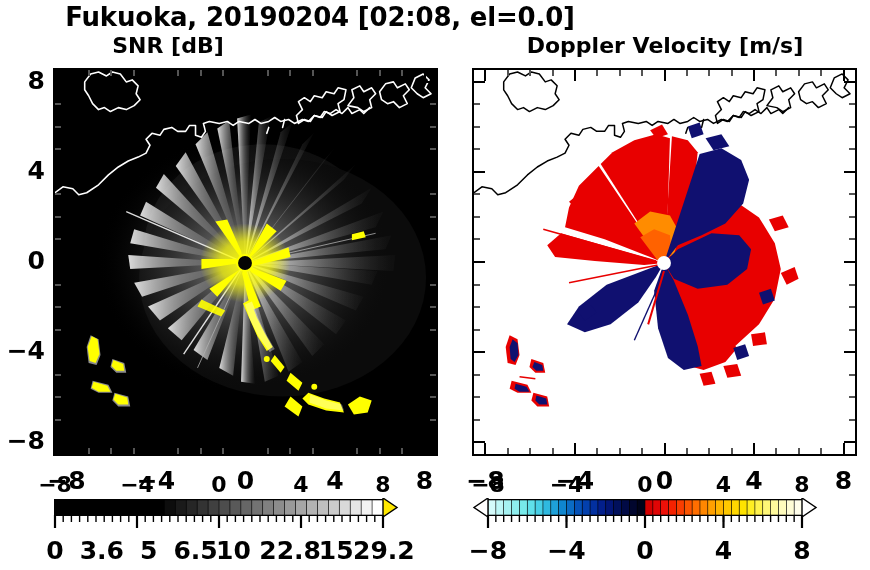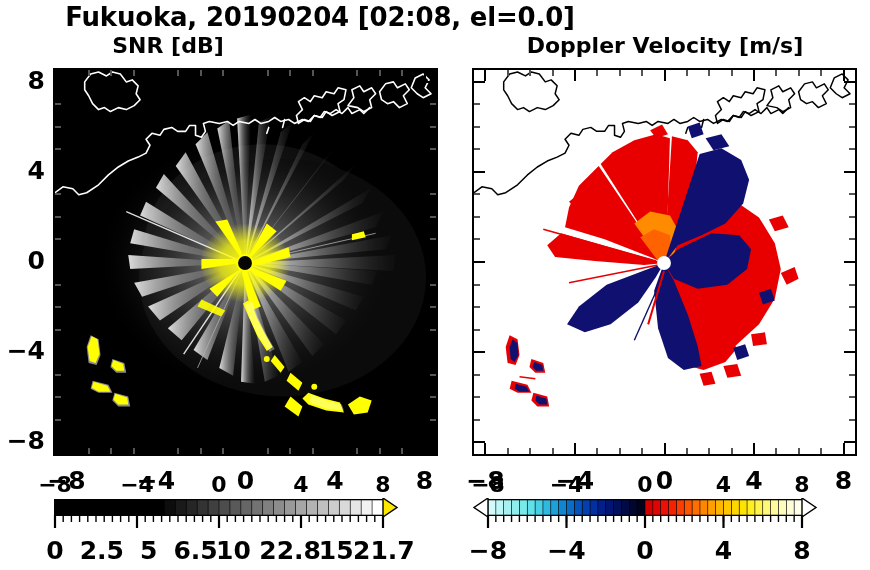--- a/index.html
+++ b/index.html
@@ -657,27 +657,27 @@
     </svg>
 </div>
 
 <div class="abs" id="cbar-labels" style="left:0;top:0;width:870px;height:570px;pointer-events:none;">
     <div class="cb-label" style="left: 25px; top: 472px; width: 60px;">−8</div>
     <div class="cb-label" style="left: 107px; top: 472px; width: 60px;">−4</div>
     <div class="cb-label" style="left: 189px; top: 472px; width: 60px;">0</div>
     <div class="cb-label" style="left: 271px; top: 472px; width: 60px;">4</div>
     <div class="cb-label" style="left: 353px; top: 472px; width: 60px;">8</div>
     <div class="cb-label-bottom" style="left: 25px; top: 536px; width: 60px; text-align: center;">0</div>
-    <div class="cb-label-bottom" style="left: 71.8571px; top: 536px; width: 60px; text-align: center;">2.5</div>
+    <div class="cb-label-bottom" style="left: 71.8571px; top: 536px; width: 60px; text-align: center;">3.6</div>
     <div class="cb-label-bottom" style="left: 118.714px; top: 536px; width: 60px; text-align: center;">5</div>
     <div class="cb-label-bottom" style="left: 165.571px; top: 536px; width: 60px; text-align: center;">6.5</div>
     <div class="cb-label-bottom" style="left: 216px; top: 536px; width: 60px; text-align: left;">10</div>
     <div class="cb-label-bottom" style="left: 259.286px; top: 536px; width: 60px; text-align: center;">22.8</div>
     <div class="cb-label-bottom" style="left: 306.143px; top: 536px; width: 60px; text-align: center;">15</div>
-    <div class="cb-label-bottom" style="left: 353px; top: 536px; width: 60px; text-align: center;">21.7</div>
+    <div class="cb-label-bottom" style="left: 353px; top: 536px; width: 60px; text-align: center;">29.2</div>
     <div class="cb-label" style="left: 458px; top: 472px; width: 60px;">−8</div>
     <div class="cb-label" style="left: 536.5px; top: 472px; width: 60px;">−4</div>
     <div class="cb-label" style="left: 615px; top: 472px; width: 60px;">0</div>
     <div class="cb-label" style="left: 693.5px; top: 472px; width: 60px;">4</div>
     <div class="cb-label" style="left: 772px; top: 472px; width: 60px;">8</div>
     <div class="cb-label-bottom" style="left: 458px; top: 536px; width: 60px; text-align: center;">−8</div>
     <div class="cb-label-bottom" style="left: 536.5px; top: 536px; width: 60px; text-align: center;">−4</div>
     <div class="cb-label-bottom" style="left: 615px; top: 536px; width: 60px; text-align: center;">0</div>
     <div class="cb-label-bottom" style="left: 693.5px; top: 536px; width: 60px; text-align: center;">4</div>
     <div class="cb-label-bottom" style="left: 772px; top: 536px; width: 60px; text-align: center;">8</div>

